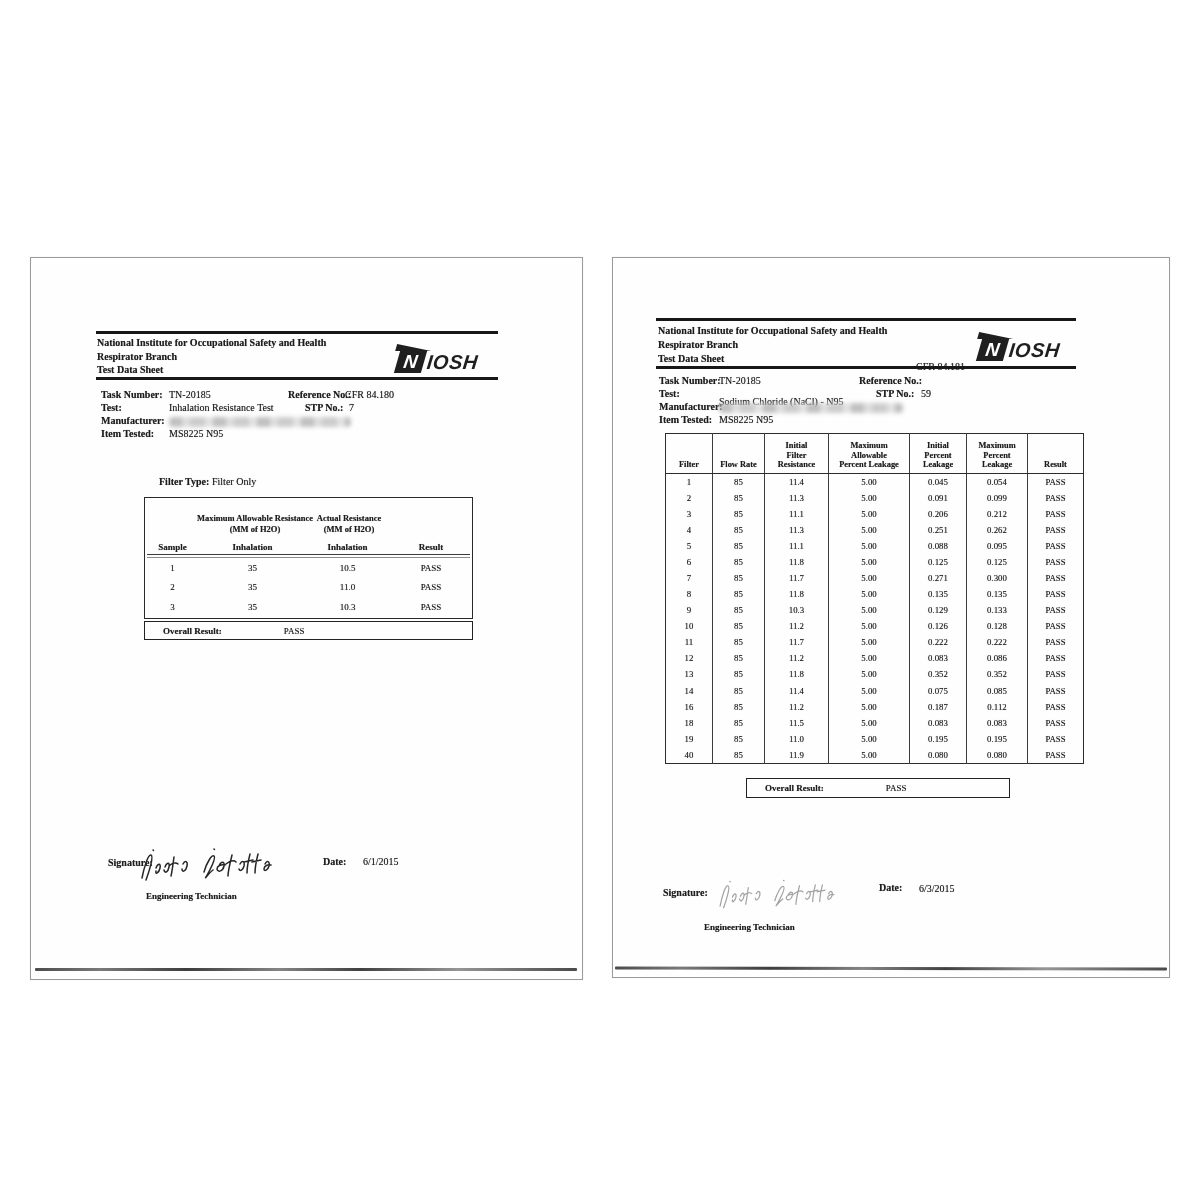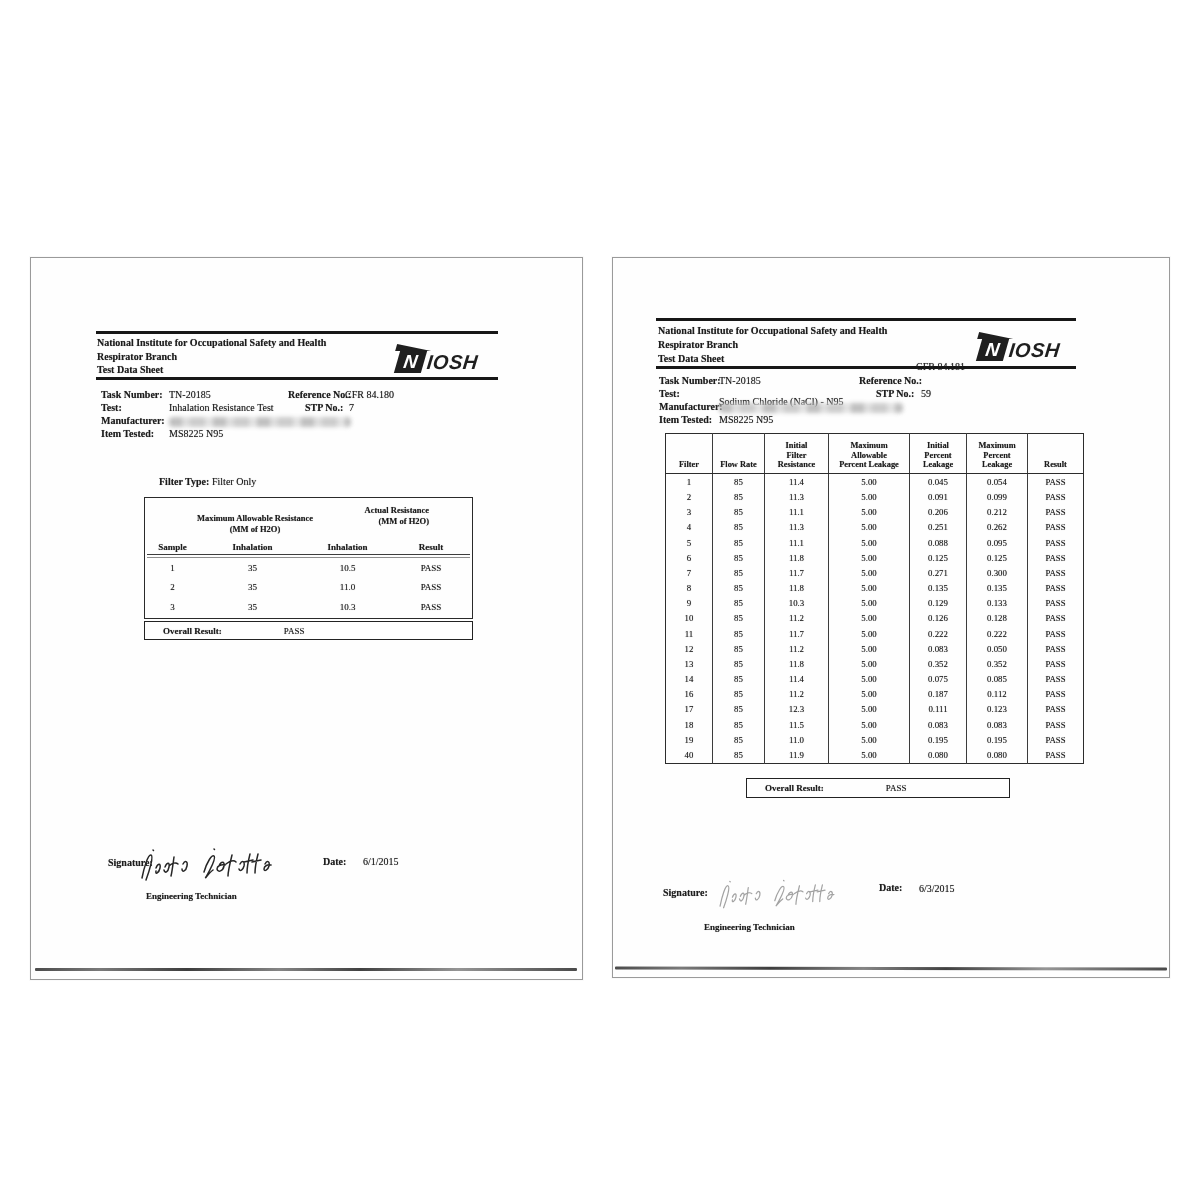--- a/index.html
+++ b/index.html
@@ -118,21 +118,21 @@
   <div>
     <span class="abs ink b info" style="left:128px; top:218px;">Filter Type:</span>
     <span class="abs ink info" style="left:181px; top:218px;">Filter Only</span>
   </div>
 
   <div class="ltable ink">
     <div class="ghead" style="left:30px; width:160px; top:15px;">
       <div>Maximum Allowable Resistance</div>
       <div>(MM of H2O)</div>
     </div>
-    <div class="ghead" style="left:124px; width:160px; top:7px;text-align:right;">
+    <div class="ghead" style="left:124px; width:160px; top:15px;">
       <div>Actual Resistance</div>
       <div>(MM of H2O)</div>
     </div>
     <div class="colhead" style="left:0;     width:55px;">Sample</div>
     <div class="colhead" style="left:55px;  width:105px;">Inhalation</div>
     <div class="colhead" style="left:160px; width:85px;">Inhalation</div>
     <div class="colhead" style="left:245px; width:82px;">Result</div>
     <div class="divider"></div>
     <div class="lt-body">
         <div class="trow">
@@ -339,21 +339,21 @@
           <td>0.222</td>
           <td>0.222</td>
           <td>PASS</td>
         </tr>
         <tr>
           <td>12</td>
           <td>85</td>
           <td>11.2</td>
           <td>5.00</td>
           <td>0.083</td>
-          <td>0.050</td>
+          <td>0.086</td>
           <td>PASS</td>
         </tr>
         <tr>
           <td>13</td>
           <td>85</td>
           <td>11.8</td>
           <td>5.00</td>
           <td>0.352</td>
           <td>0.352</td>
           <td>PASS</td>
@@ -367,29 +367,20 @@
           <td>0.085</td>
           <td>PASS</td>
         </tr>
         <tr>
           <td>16</td>
           <td>85</td>
           <td>11.2</td>
           <td>5.00</td>
           <td>0.187</td>
           <td>0.112</td>
-          <td>PASS</td>
-        </tr>
-        <tr>
-          <td>17</td>
-          <td>85</td>
-          <td>12.3</td>
-          <td>5.00</td>
-          <td>0.111</td>
-          <td>0.123</td>
           <td>PASS</td>
         </tr>
         <tr>
           <td>18</td>
           <td>85</td>
           <td>11.5</td>
           <td>5.00</td>
           <td>0.083</td>
           <td>0.083</td>
           <td>PASS</td>

